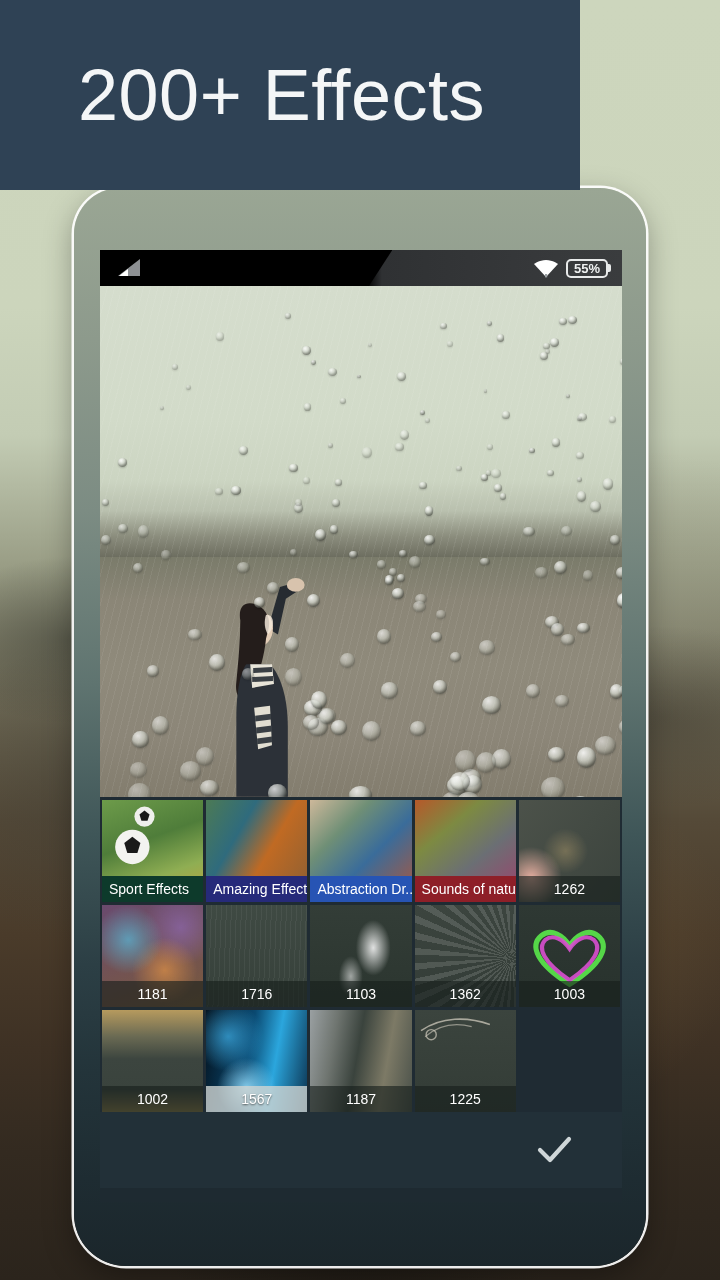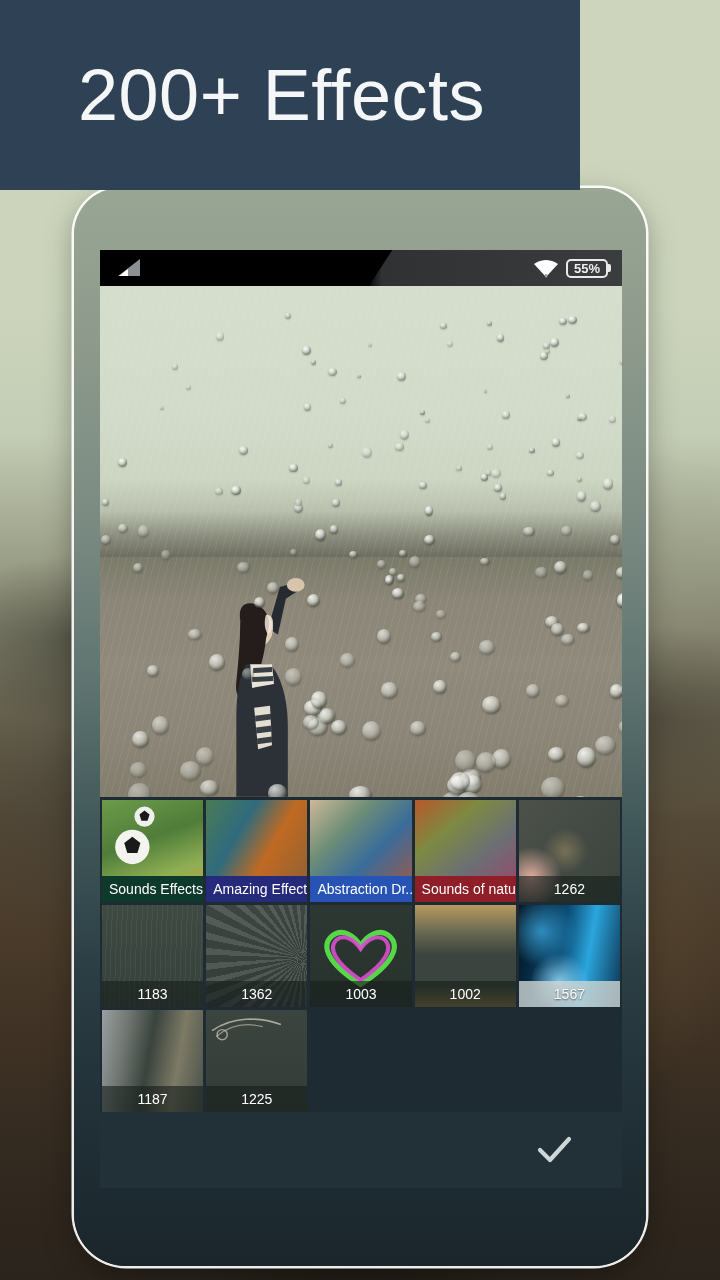--- a/index.html
+++ b/index.html
@@ -364,41 +364,49 @@
 
     <div id="grid">
         <div class="cell">
           <div class="thumb" style="background: linear-gradient(160deg, rgb(109, 155, 74) 0%, rgb(79, 125, 58) 40%, rgb(143, 174, 83) 70%, rgb(194, 161, 60) 100%);"></div>
           <svg viewBox="0 0 100 100" style="position: absolute; inset: 0px; width: 100%; height: 100%;">
             <circle cx="30" cy="46" r="17" fill="#f3f3f0"></circle>
             <polygon points="30,36 38,42 35,52 25,52 22,42" fill="#1a1a1a"></polygon>
             <circle cx="42" cy="16" r="10" fill="#efefec"></circle>
             <polygon points="42,10 47,14 45,20 39,20 37,14" fill="#1a1a1a"></polygon>
           </svg>
-          <div class="cap named" style="background: rgb(13, 58, 43);">Sounds Effects</div>
+          <div class="cap named" style="background: rgb(13, 58, 43);">Sport Effects</div>
         </div>
         <div class="cell">
           <div class="thumb" style="background: linear-gradient(120deg, rgb(76, 122, 85) 0%, rgb(47, 107, 125) 32%, rgb(192, 106, 35) 58%, rgb(138, 95, 52) 100%);"></div>
           <div class="cap named" style="background: rgb(38, 42, 122);">Amazing Effects</div>
         </div>
         <div class="cell">
           <div class="thumb" style="background: linear-gradient(135deg, rgb(205, 184, 154) 0%, rgb(111, 143, 118) 30%, rgb(58, 108, 154) 58%, rgb(176, 86, 58) 100%);"></div>
           <div class="cap named" style="background: rgb(39, 84, 180);">Abstraction Dr...</div>
         </div>
         <div class="cell">
           <div class="thumb" style="background: linear-gradient(140deg, rgb(182, 89, 42) 0%, rgb(125, 138, 66) 30%, rgb(107, 111, 116) 60%, rgb(160, 64, 108) 100%);"></div>
           <div class="cap named" style="background: rgb(142, 31, 40);">Sounds of natu...</div>
         </div>
         <div class="cell">
           <div class="thumb" style="background: radial-gradient(circle at 12% 76%, rgba(255, 190, 175, 0.85), rgba(255, 190, 175, 0) 26%), radial-gradient(circle at 46% 50%, rgba(210, 180, 120, 0.35), transparent 30%), linear-gradient(130deg, rgb(76, 82, 74) 0%, rgb(59, 67, 61) 100%);"></div>
           <div class="cap numbered">1262</div>
         </div>
         <div class="cell">
+          <div class="thumb" style="background: radial-gradient(circle at 26% 34%, rgba(90, 180, 210, 0.75), transparent 34%), radial-gradient(circle at 62% 64%, rgba(232, 150, 70, 0.65), transparent 36%), radial-gradient(circle at 78% 22%, rgba(150, 110, 200, 0.55), transparent 34%), linear-gradient(160deg, rgb(106, 74, 110) 0%, rgb(122, 90, 58) 100%);"></div>
+          <div class="cap numbered">1181</div>
+        </div>
+        <div class="cell">
           <div class="thumb" style="background: repeating-linear-gradient(92deg, rgba(255, 255, 255, 0.05) 0px, rgba(255, 255, 255, 0.05) 1px, transparent 1px, transparent 5px), linear-gradient(rgb(63, 74, 67) 0%, rgb(54, 64, 58) 100%);"></div>
-          <div class="cap numbered">1183</div>
+          <div class="cap numbered">1716</div>
+        </div>
+        <div class="cell">
+          <div class="thumb" style="background: radial-gradient(30px 48px at 62% 42%, rgba(255, 255, 255, 0.85), transparent 58%), radial-gradient(20px 34px at 40% 70%, rgba(255, 255, 255, 0.55), transparent 60%), linear-gradient(rgb(51, 61, 55) 0%, rgb(43, 53, 47) 100%);"></div>
+          <div class="cap numbered">1103</div>
         </div>
         <div class="cell">
           <div class="thumb" style="background: repeating-conic-gradient(from 200deg at 96% 52%, rgba(255, 255, 255, 0.13) 0deg, rgba(255, 255, 255, 0.13) 4deg, rgba(0, 0, 0, 0) 4deg, rgba(0, 0, 0, 0) 9deg), linear-gradient(rgb(60, 69, 63) 0%, rgb(51, 60, 55) 100%);"></div>
           <div class="cap numbered">1362</div>
         </div>
         <div class="cell">
           <div class="thumb" style="background: linear-gradient(rgb(46, 56, 51) 0%, rgb(40, 50, 45) 100%);"></div>
           <svg viewBox="0 0 100 100" style="position: absolute; inset: 0px; width: 100%; height: 100%;">
             <path d="M50 78 C18 58 10 40 22 30 C32 22 44 30 50 40 C56 30 68 22 78 30 C90 40 82 58 50 78 Z" fill="none" stroke="#57e04a" stroke-width="5" opacity=".95"></path>
             <path d="M50 74 C24 56 18 42 26 34 C34 28 44 34 50 43 C56 34 66 28 74 34 C82 42 76 56 50 74 Z" fill="none" stroke="#d94fd0" stroke-width="4" opacity=".9"></path>

